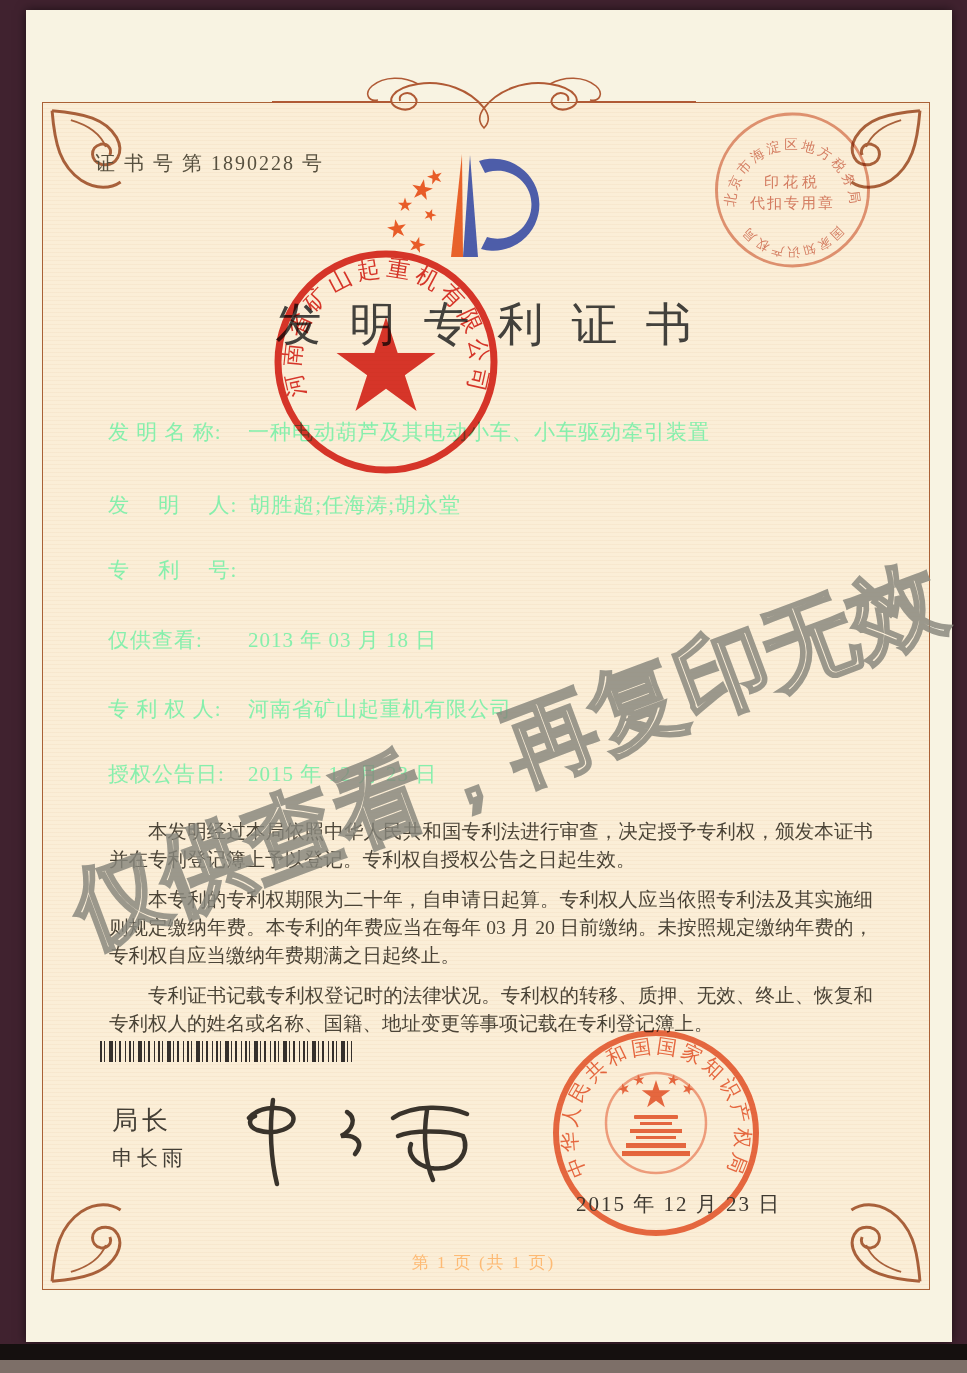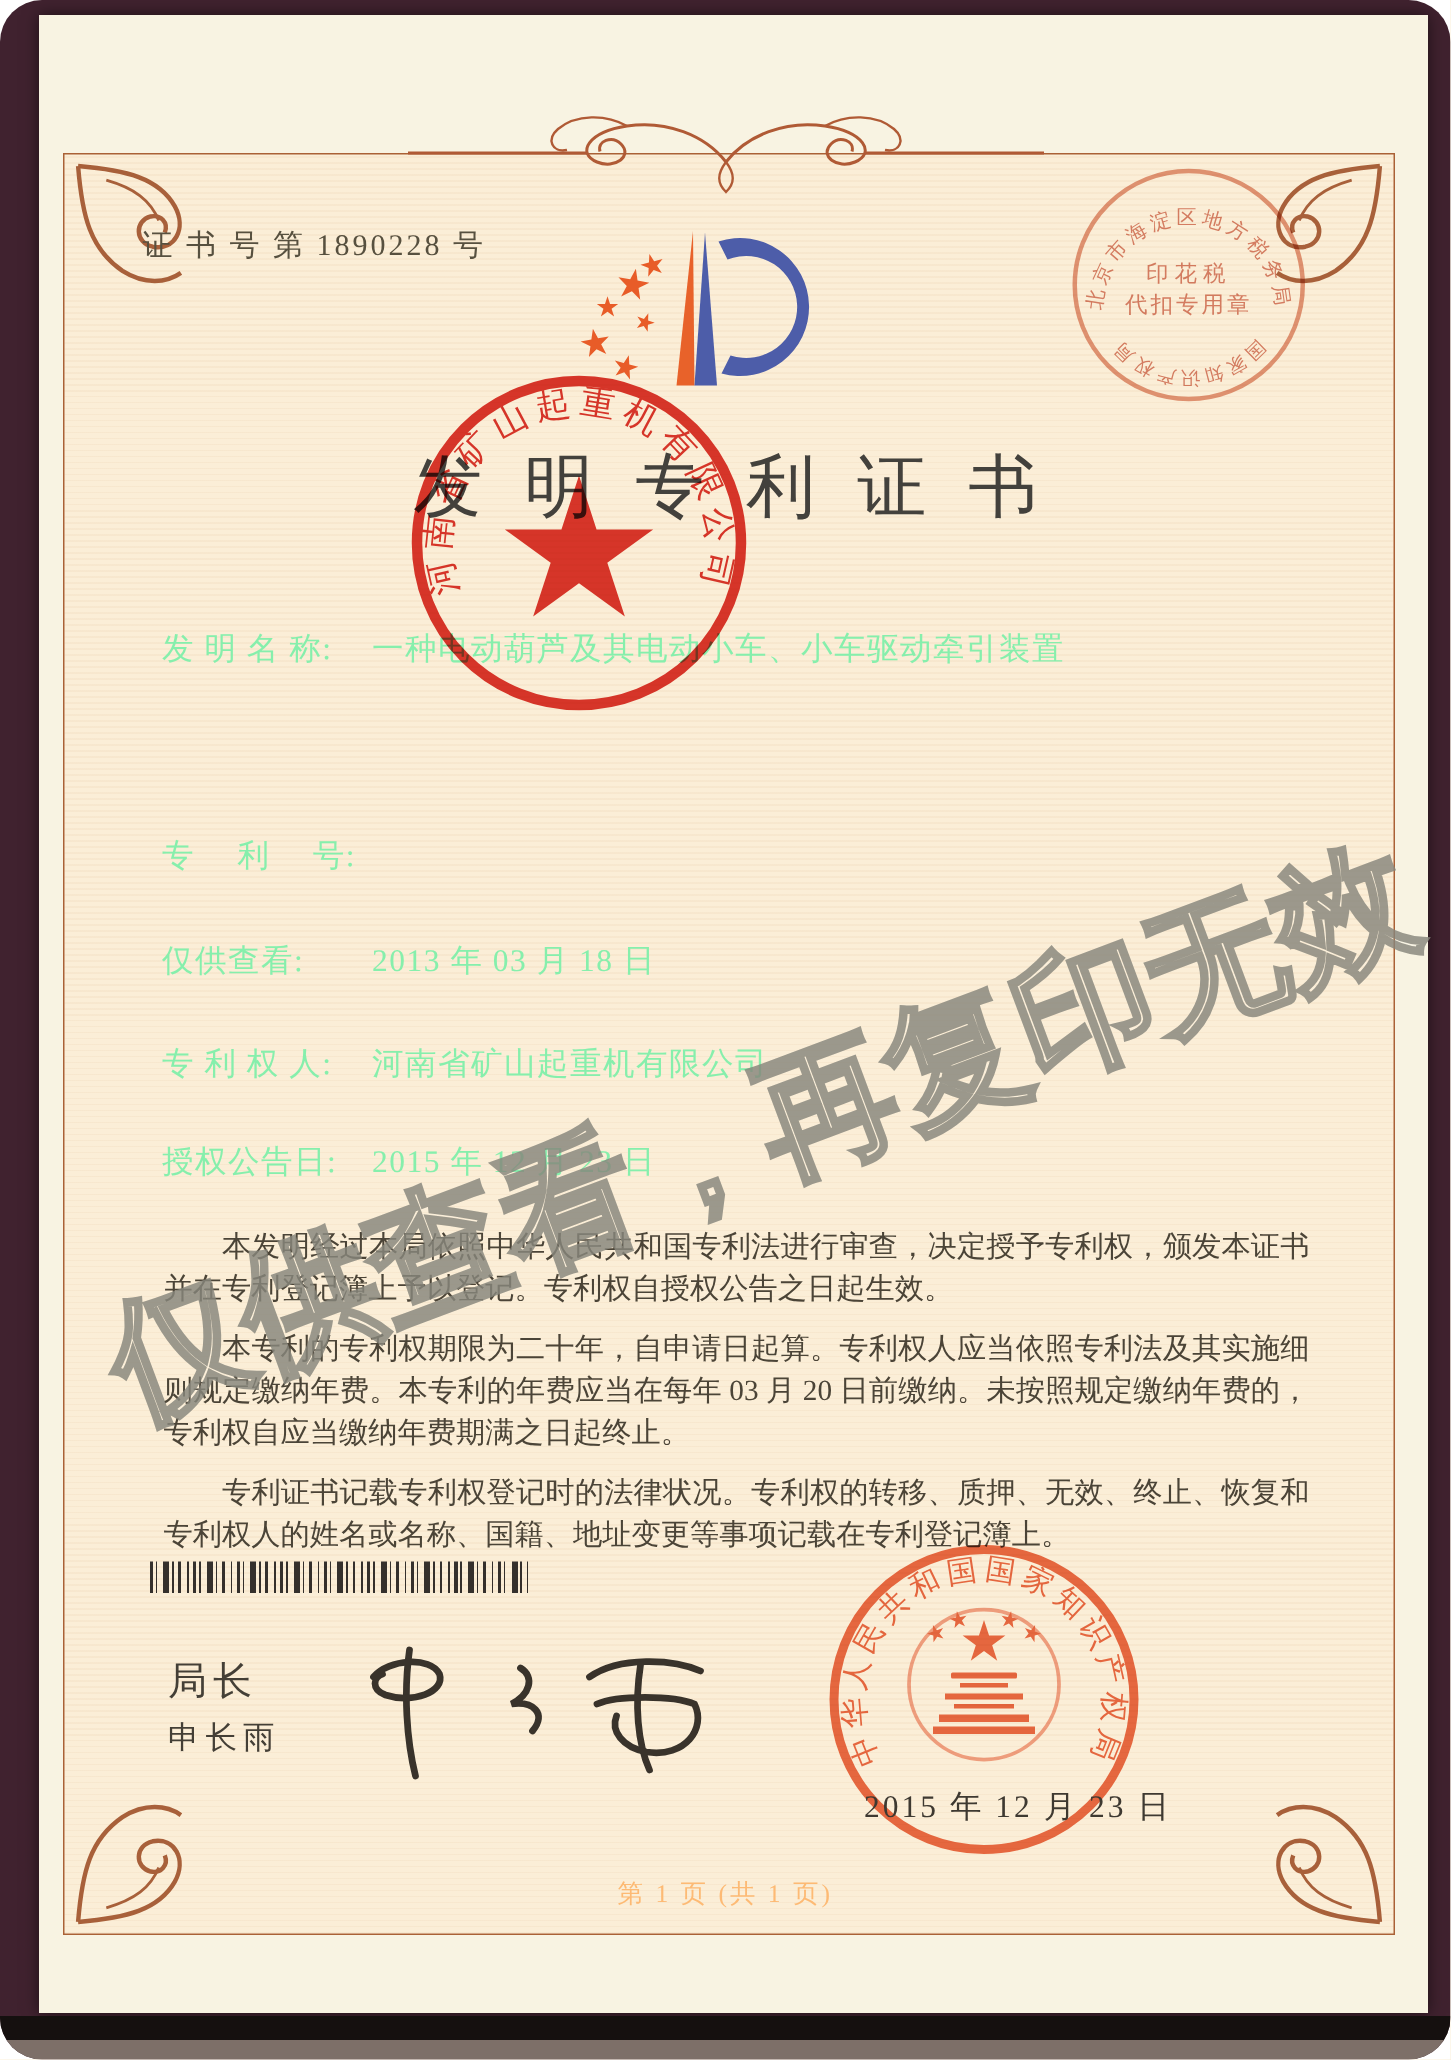--- a/index.html
+++ b/index.html
@@ -1,17 +1,17 @@
 <!DOCTYPE html>
 <html><head>
 <meta charset="utf-8">
 <style>
   html,body{margin:0;padding:0;}
   .scan{position:relative;width:967px;height:1373px;background:#40222f;overflow:hidden;
-        font-family:"Liberation Serif","DejaVu Serif",serif;border-radius:28px;}
+        font-family:"Liberation Serif","DejaVu Serif",serif;}
   .edge-bottom-black{position:absolute;left:0;top:1344px;width:967px;height:16px;background:#15100f;}
   .edge-bottom-gray{position:absolute;left:0;top:1360px;width:967px;height:13px;background:#7d6f68;}
   .page{position:absolute;left:26px;top:10px;width:926px;height:1332px;background:#f8f3e2;
         box-shadow:0 0 10px rgba(0,0,0,.55);}
   .frame{position:absolute;left:42px;top:102px;width:886px;height:1186px;
          border:1.5px solid #aa6136;background:#fbeed7;
          background-image:repeating-linear-gradient(0deg,rgba(190,125,65,.06) 0 1px,transparent 1px 4px);}
   .corner{position:absolute;width:86px;height:86px;}
   .corner svg{display:block;width:86px;height:86px;}
   .corner.tl{left:44px;top:104px;}
@@ -148,20 +148,24 @@
     <path id="taxArcBottom" d="M140.5,83 A58,58 0 0 1 24.5,83" fill="none"></path>
     <text font-size="12.5" letter-spacing="2.5" fill="#d1705a" font-family="Liberation Serif, DejaVu Serif, serif">
       <textPath href="#taxArcBottom" startOffset="50%" text-anchor="middle">国家知识产权局</textPath>
     </text>
   </svg>
 
   <div class="field-row" style="top:418px">
     <span class="field-label">发 明 名 称:</span>
     <span class="field-value">一种电动葫芦及其电动小车、小车驱动牵引装置</span>
   </div>
+  <div class="field-row" style="top:491px">
+    <span class="field-label">发　 明　 人:</span>
+    <span class="field-value">胡胜超;任海涛;胡永堂</span>
+  </div>
   <div class="field-row" style="top:556px">
     <span class="field-label">专　 利　 号:</span>
   </div>
   <div class="field-row" style="top:626px">
     <span class="field-label">仅供查看:</span>
     <span class="field-value">2013 年 03 月 18 日</span>
   </div>
   <div class="field-row" style="top:695px">
     <span class="field-label">专 利 权 人:</span>
     <span class="field-value">河南省矿山起重机有限公司</span>

